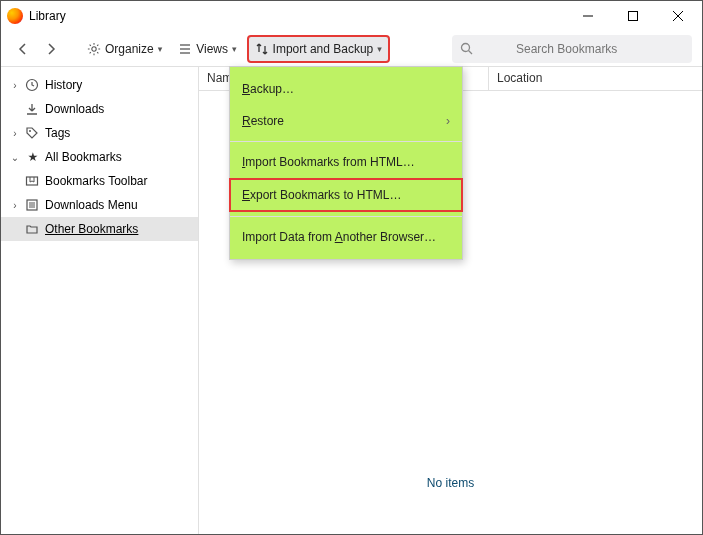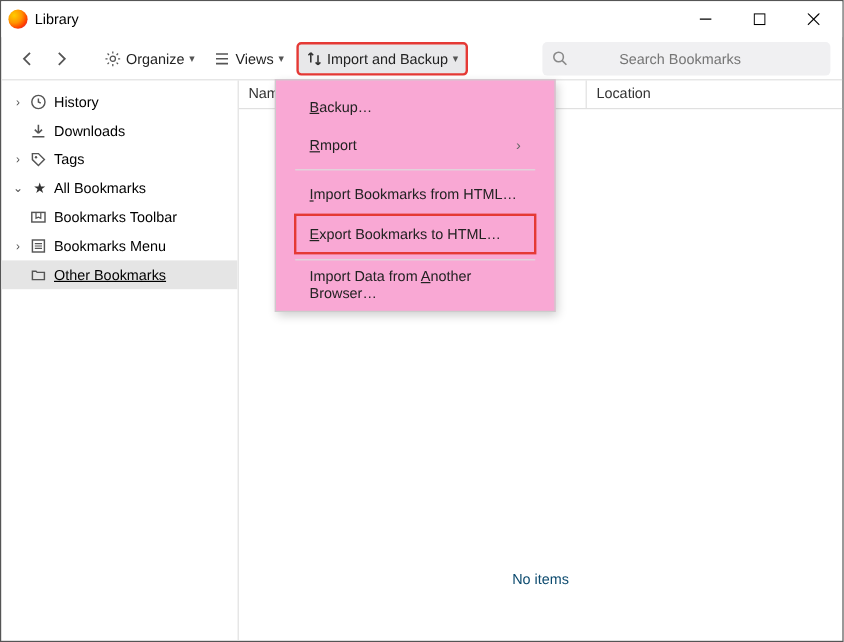--- a/index.html
+++ b/index.html
@@ -153,24 +153,24 @@
       top: 409px;
       left: 50%;
       transform: translateX(-50%);
       color: #0c4a6e;
     }
     .dropdown-menu {
       position: absolute;
       top: 65px;
       left: 228px;
       width: 234px;
-      background: #f9a8d4;
+      background: #bef264;
       border: 1px solid #ccc;
       box-shadow: 2px 3px 8px rgba(0,0,0,0.2);
-      padding: 6px 16px;
+      padding: 6px 0;
       z-index: 100;
     }
     .menu-item {
       height: 32px;
       display: flex;
       align-items: center;
       justify-content: space-between;
       padding: 0 12px;
       color: #222;
     }
@@ -323,21 +323,21 @@
     <div class="tree-item lvl2">
       <span class="exp" style="font-size:10px">›</span>
       <span class="icon">
         <svg width="14" height="14">
             <rect x="2" y="2" width="10" height="10" fill="none" stroke="#555" stroke-width="1.2"></rect>
             <line x1="4" y1="5" x2="10" y2="5" stroke="#555"></line>
             <line x1="4" y1="7" x2="10" y2="7" stroke="#555"></line>
             <line x1="4" y1="9" x2="10" y2="9" stroke="#555"></line>
           </svg>
       </span>
-      <span>Bookmarks Menu</span>
+      <span>Downloads Menu</span>
     </div>
     <div class="tree-item lvl2 selected">
       <span class="exp"></span>
       <span class="icon">
         <svg width="14" height="14">
             <path d="M2 4h3l1 1h6v6H2z" fill="none" stroke="#555" stroke-width="1.2"></path>
           </svg>
       </span>
       <span>Other Bookmarks</span>
     </div>
@@ -350,21 +350,21 @@
     </div>
     <div class="no-items">No items</div>
   </div>
 </div>
 
 <div class="dropdown-menu">
   <div class="menu-item">
     <span><u>B</u><span>ackup…</span></span>
   </div>
   <div class="menu-item">
-    <span><u>R</u><span>mport</span></span>
+    <span><u>R</u><span>estore</span></span>
     <span class="chev">›</span>
   </div>
   <div class="menu-sep"></div>
   <div class="menu-item">
     <span><u>I</u><span>mport Bookmarks from HTML…</span></span>
   </div>
   <div class="menu-item highlighted">
     <span><u>E</u><span>xport Bookmarks to HTML…</span></span>
   </div>
   <div class="menu-sep"></div>

